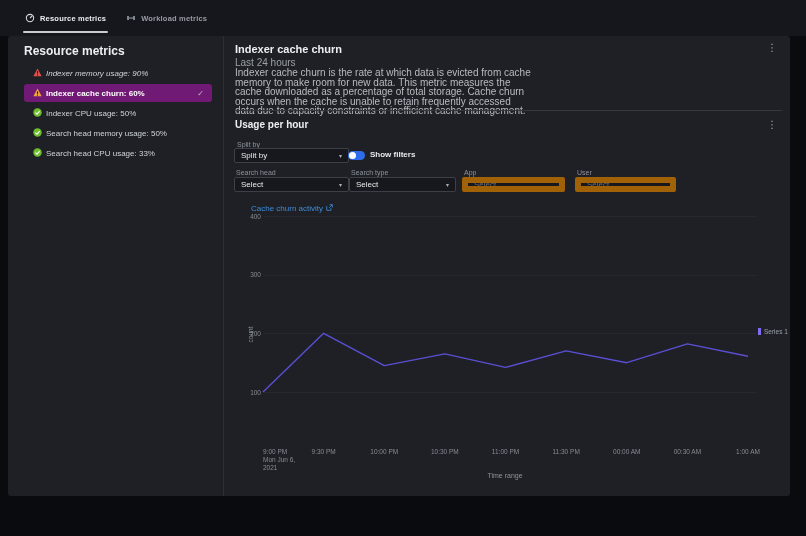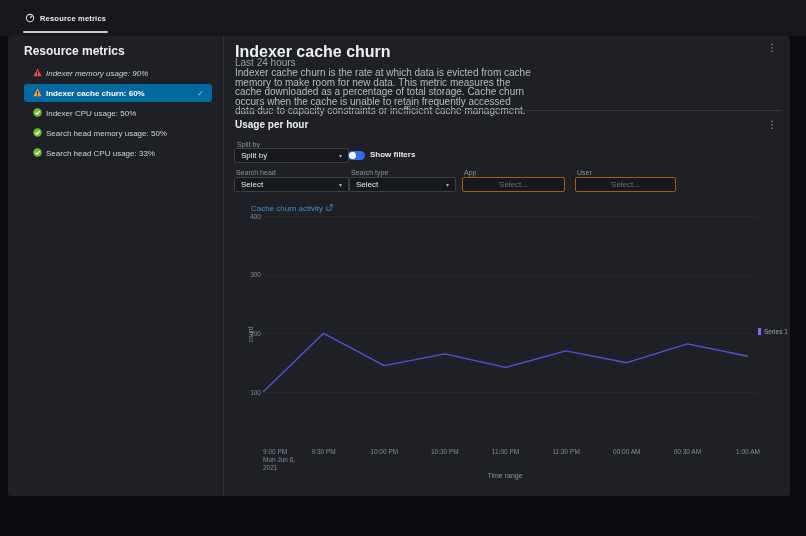--- a/index.html
+++ b/index.html
@@ -26,45 +26,44 @@
   .vdivider { position:absolute; left:215px; top:0; width:1px; height:100%; background:#2d2f36; }
   
   .sidebar { position:absolute; left:0; top:0; width:215px; height:100%; }
   .sidebar-title { position:absolute; left:16px; top:8px; font-size:12px; font-weight:bold; color:#edeff2; }
   .side-item {
     position:absolute; left:16px; width:188px; height:18px;
     display:flex; align-items:center; gap:4px; padding-left:9px;
     box-sizing:border-box; border-radius:3px; color:#cfd3d8; font-size:8px;
     cursor:pointer; white-space:nowrap;
   }
-  .side-item.selected { background:#0369a1; color:#ffffff; font-weight:bold; }
+  .side-item.selected { background:#701a75; color:#ffffff; font-weight:bold; }
   .side-item .sel-check { margin-left:auto; margin-right:8px; color:#b9bdc4; font-size:8px; font-weight:normal; }
   .side-item svg { flex:0 0 auto; }
   
   .main { position:absolute; left:216px; top:0; right:0; bottom:0; }
-  .main-title { position:absolute; left:11px; top:7px; font-size:16px; font-weight:bold; color:#edeff2; }
+  .main-title { position:absolute; left:11px; top:7px; font-size:11px; font-weight:bold; color:#edeff2; }
   .kebab { position:absolute; right:13px; color:#aab0b7; font-size:10px; line-height:10px; cursor:pointer; }
   .subtitle { position:absolute; left:11px; top:21px; font-size:10px; color:#9aa0a8; }
   .desc { position:absolute; left:11px; top:32px; width:296px; font-size:10px; line-height:9.6px; color:#b7bbc1; }
   .hdivider { position:absolute; left:11px; right:8px; top:74px; height:1px; background:#34373e; }
   .section-title { position:absolute; left:11px; top:83px; font-size:10px; font-weight:bold; color:#edeff2; }
   .fieldlabel { position:absolute; font-size:7px; color:#8d939b; white-space:nowrap; }
   .select {
     position:absolute; height:15px; box-sizing:border-box;
     background:#17181d; border:1px solid #3d4046; border-radius:2px;
     display:flex; align-items:center; padding:0 6px; cursor:pointer;
   }
   .select .sel-text { font-size:8px; color:#e8eaec; flex:1; }
   .select .caret { font-size:6px; color:#aab0b7; }
   .filter-input {
     position:absolute; height:15px; box-sizing:border-box;
-    background:#17181d; border:1px solid #a16207; border-radius:2px;
+    background:#17181d; border:6px solid #a16207; border-radius:2px;
     color:#e8eaec; font-size:8px; padding:0 6px; outline:none;
     font-family:"Liberation Sans", sans-serif;
-    text-align:center;
   }
   .filter-input::placeholder { color:#6d7279; }
   .toggle { position:absolute; left:124px; top:115px; width:17px; height:9px; border-radius:5px; background:#2e6ceb; cursor:pointer; }
   .toggle .knob { position:absolute; left:1px; top:1px; width:7px; height:7px; border-radius:50%; background:#ffffff; }
   .toggle-label { position:absolute; left:146px; top:114px; font-size:8px; font-weight:bold; color:#e8eaec; }
   .chart-link { position:absolute; left:27px; top:168px; font-size:8px; color:#3f8cd8; display:flex; align-items:center; gap:3px; cursor:pointer; text-decoration:none; }
   
   .gridline { position:absolute; height:1px; background:#26282e; }
   .ytick { position:absolute; left:14px; width:23px; text-align:right; font-size:6.5px; color:#868c94; }
   .xtick { position:absolute; font-size:6.5px; color:#868c94; text-align:center; line-height:8px; }
@@ -83,20 +82,30 @@
 
   <div class="topbar">
     <div class="tab active">
       <span>
         <svg width="10" height="10" viewBox="0 0 12 12">
             <circle cx="6" cy="6" r="4.4" fill="none" stroke="#d7dade" stroke-width="1.3"></circle>
             <path d="M6 6 L8.7 3.5" stroke="#d7dade" stroke-width="1.3"></path>
           </svg>
       </span>
       <span class="tab-label">Resource metrics</span>
+    </div>
+    <div class="tab">
+      <span>
+        <svg width="10" height="10" viewBox="0 0 12 12">
+            <rect x="1.4" y="3.6" width="2" height="4.8" fill="#969ca4"></rect>
+            <rect x="8.6" y="3.6" width="2" height="4.8" fill="#969ca4"></rect>
+            <rect x="3.4" y="5.4" width="5.2" height="1.3" fill="#969ca4"></rect>
+          </svg>
+      </span>
+      <span class="tab-label">Workload metrics</span>
     </div>
   </div>
 
   <div class="panel">
 
     <div class="sidebar">
       <div class="sidebar-title">Resource metrics</div>
       <div id="sidebar-list">
           <div class="side-item" style="top: 28px; font-style: italic;">
             <span><svg width="9" height="9" viewBox="0 0 10 10">

